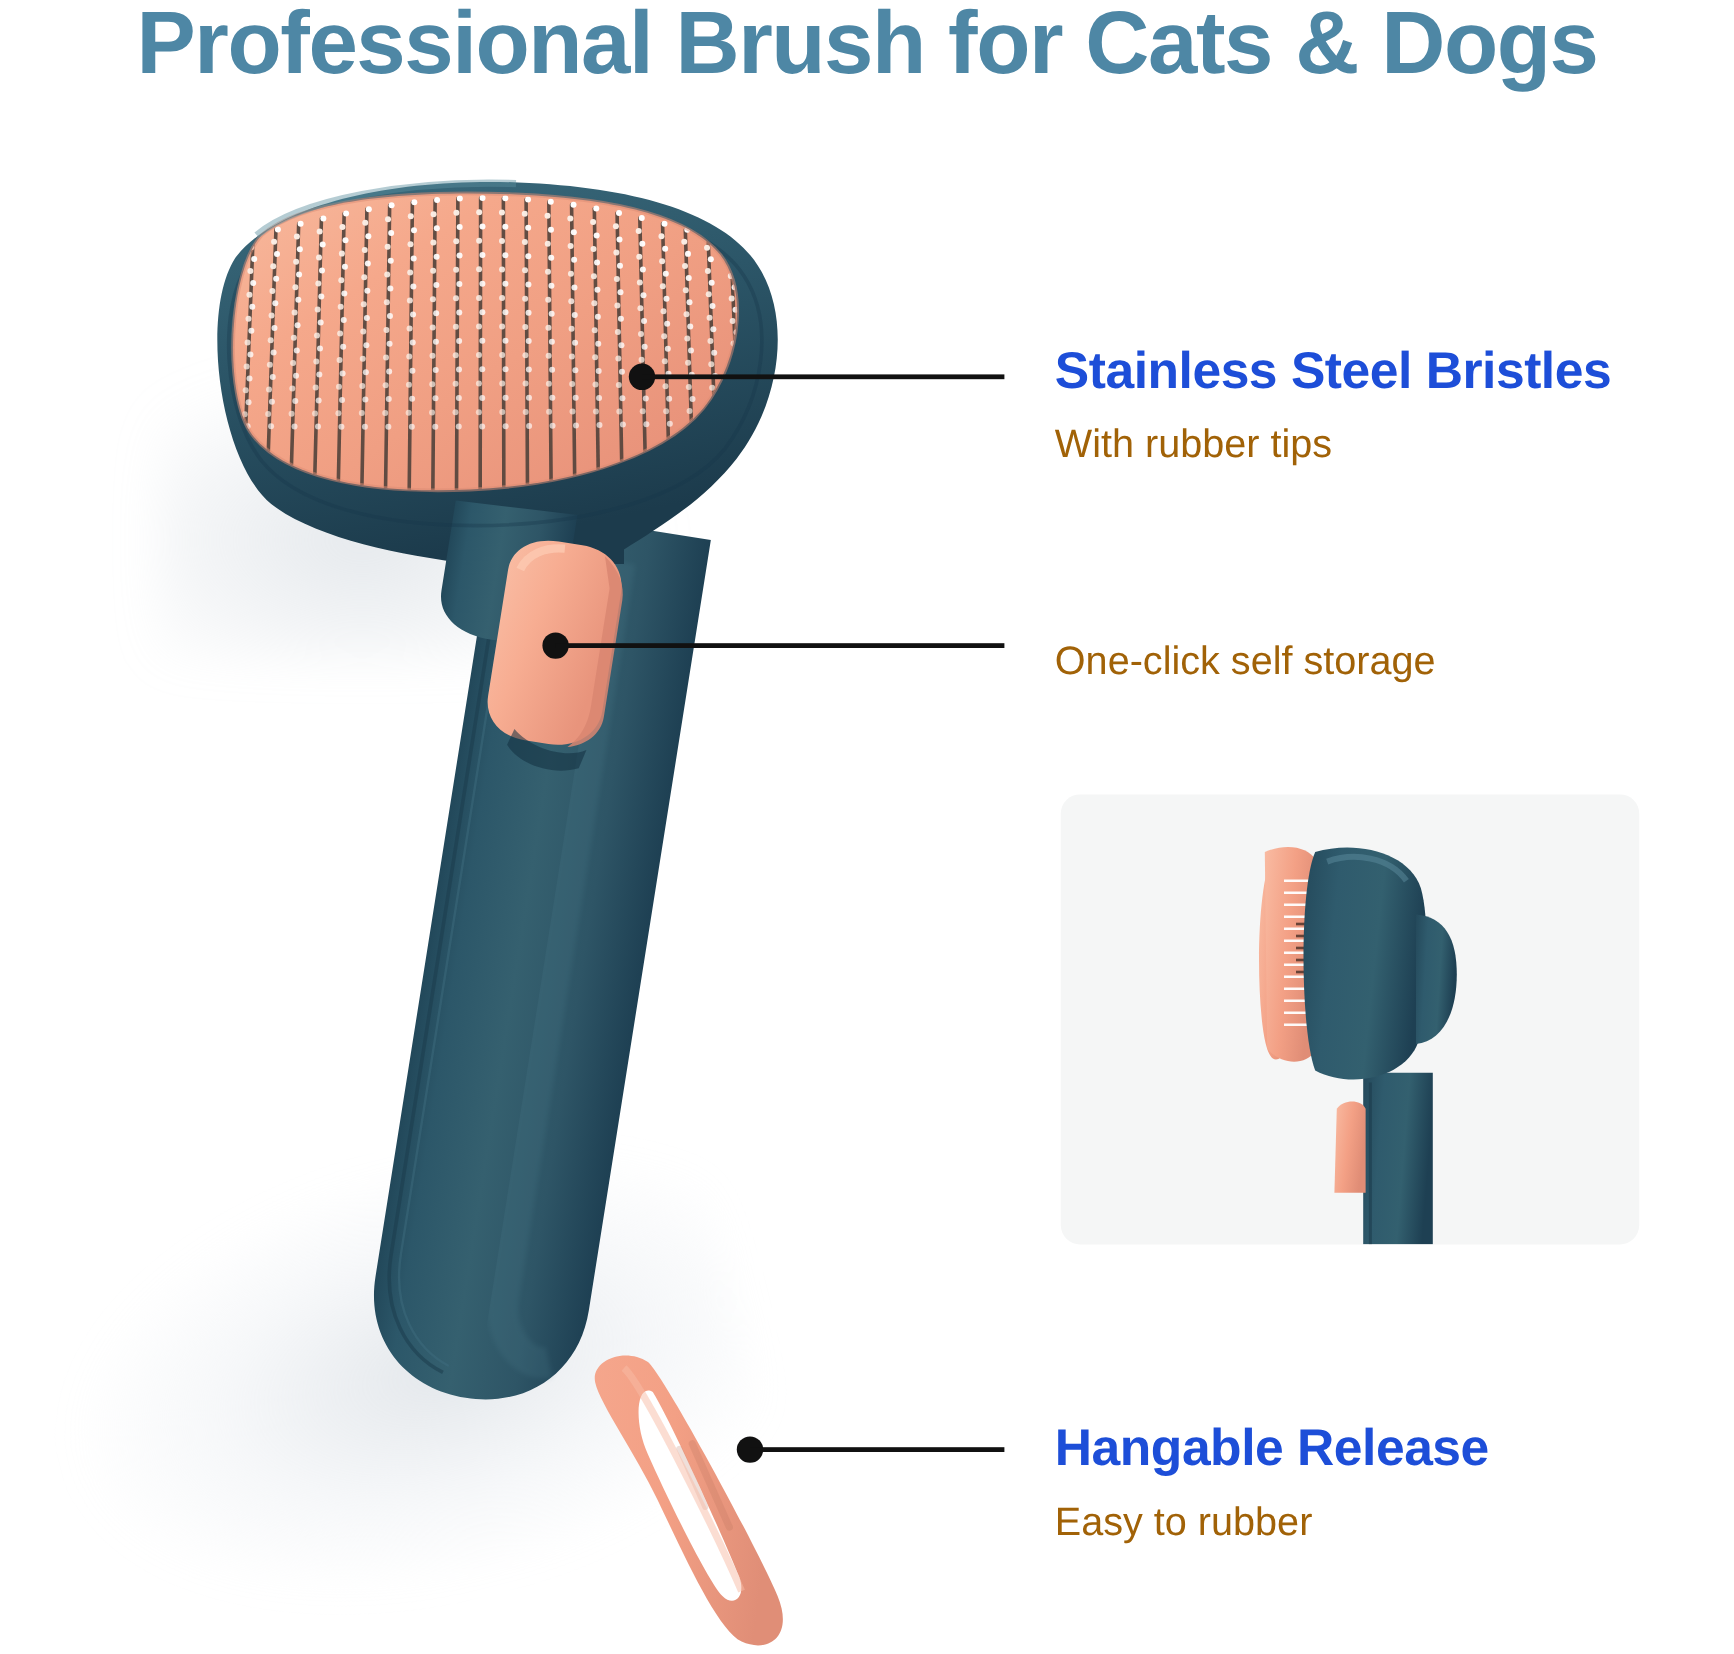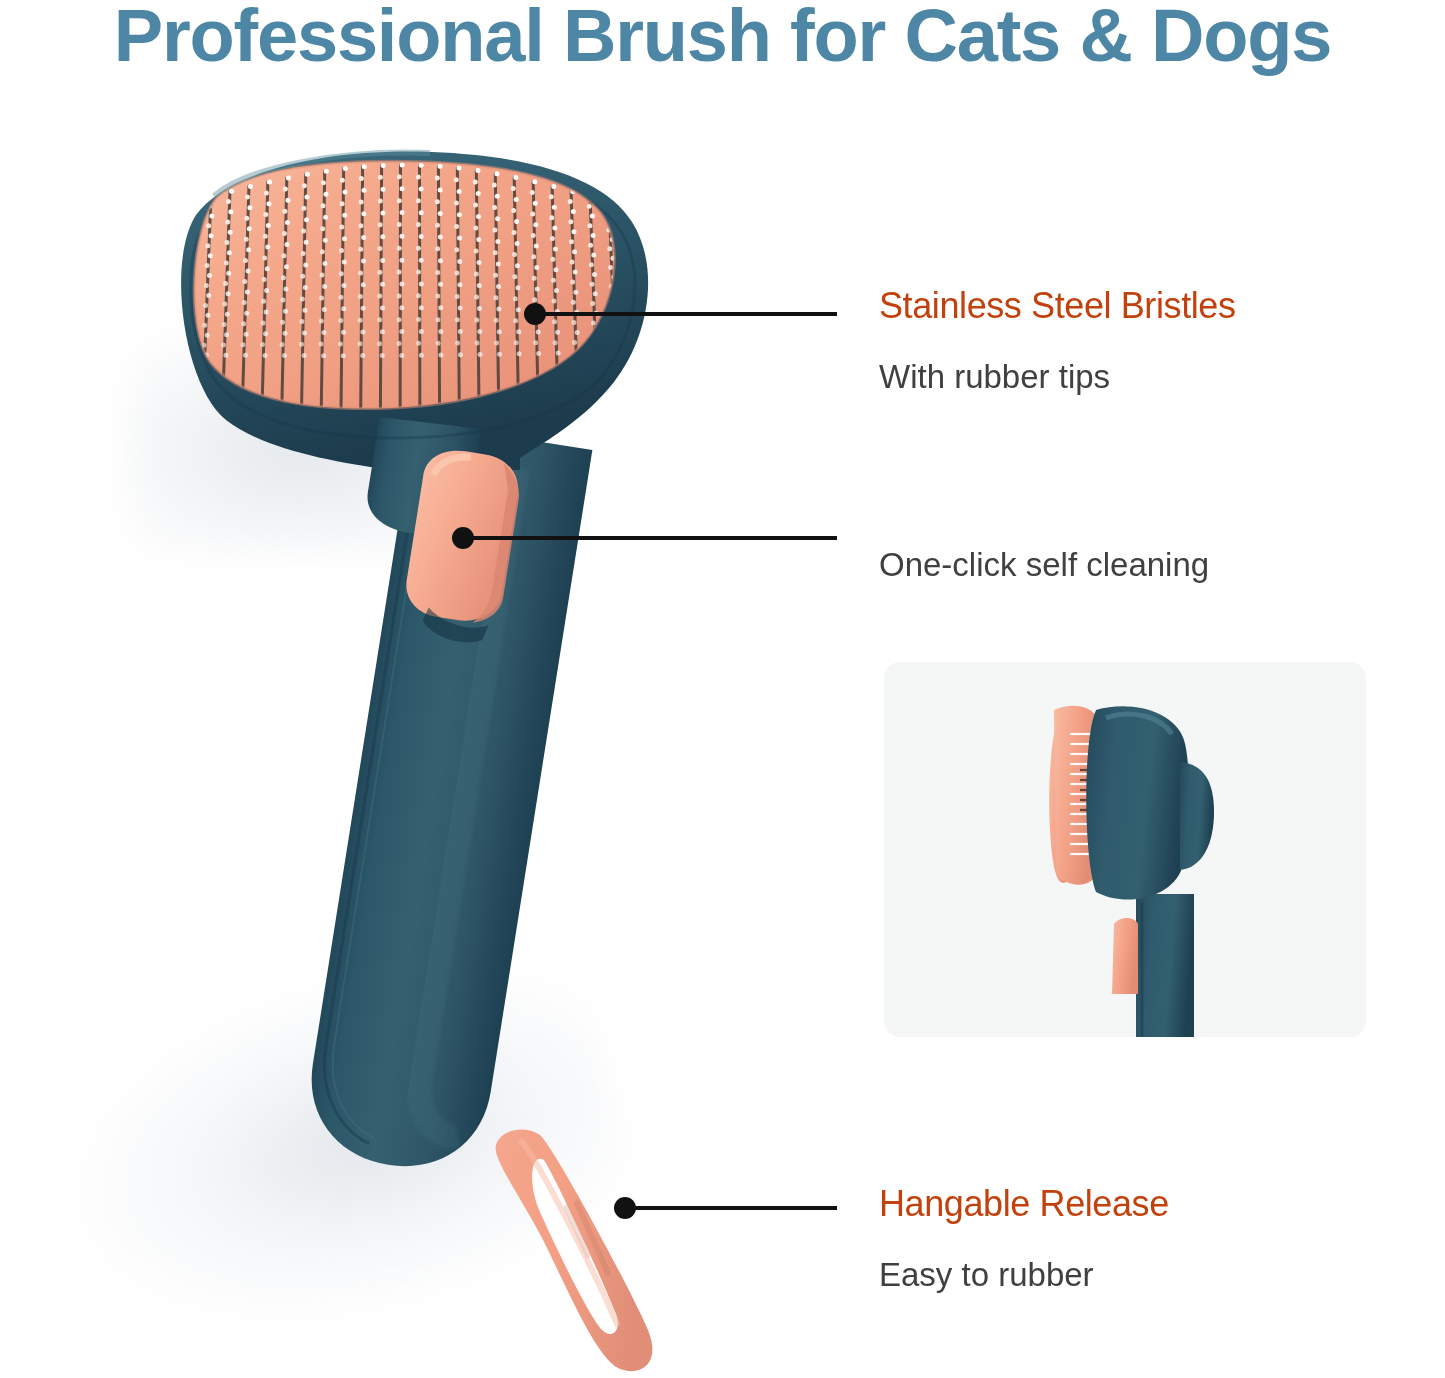--- a/index.html
+++ b/index.html
@@ -27,35 +27,35 @@
     font-weight: 700;
     letter-spacing: -1.2px;
     color: #4E87A5;
     white-space: nowrap;
     line-height: 1.02;
   }
 
   
   .callout { position: absolute; }
   .callout .c-head {
-    font-size: 36px;
-    font-weight: 400;
-    color: #c2410c;
+    font-size: 43px;
+    font-weight: 700;
+    color: #1d4ed8;
     letter-spacing: -0.4px;
     white-space: nowrap;
     line-height: 1.0;
   }
   .callout .c-sub {
     font-size: 33px;
     font-weight: 400;
-    color: #404040;
+    color: #a16207;
     letter-spacing: 0px;
     white-space: nowrap;
     line-height: 1.0;
-    margin-top: 36px;
+    margin-top: 22px;
   }
 
   
   .leader-line {
     position: absolute;
     height: 4px;
     background: #111111;
   }
   .leader-dot {
     position: absolute;
@@ -681,21 +681,21 @@
 
   <div class="leader-dot" style="left:614px; top:1197px;"></div>
   <div class="leader-line" style="left:625px; top:1206px; width:212px;"></div>
 
   <div class="callout" style="left:879px; top:288px;">
     <div class="c-head">Stainless Steel Bristles</div>
     <div class="c-sub">With rubber tips</div>
   </div>
 
   <div class="callout" style="left:879px; top:512px;">
-    <div class="c-sub">One-click self cleaning</div>
+    <div class="c-sub">One-click self storage</div>
   </div>
 
   <div class="inset-box">
     <svg width="482" height="375" viewBox="0 0 482 375">
       <defs>
         <linearGradient id="sideTeal" x1="0" y1="0" x2="1" y2="0.2">
           <stop offset="0%" stop-color="#24495B"></stop>
           <stop offset="30%" stop-color="#2F5B6D"></stop>
           <stop offset="65%" stop-color="#33606F"></stop>
           <stop offset="100%" stop-color="#1E4053"></stop>

